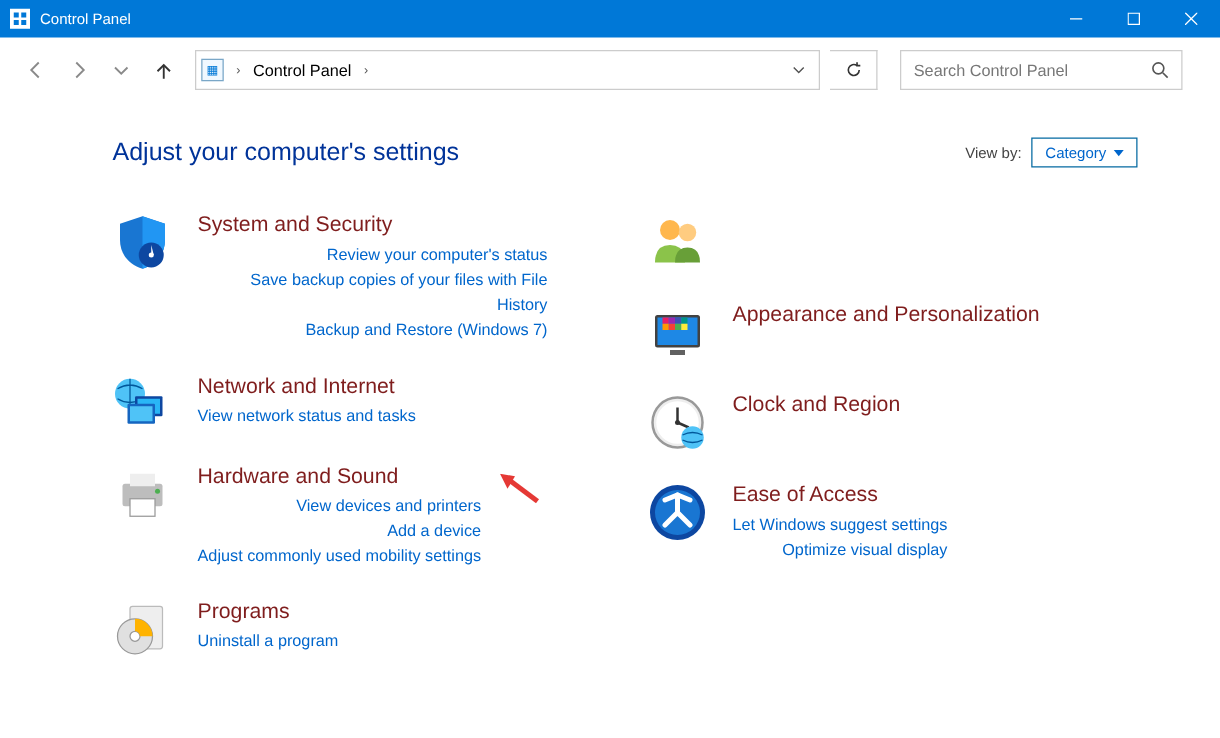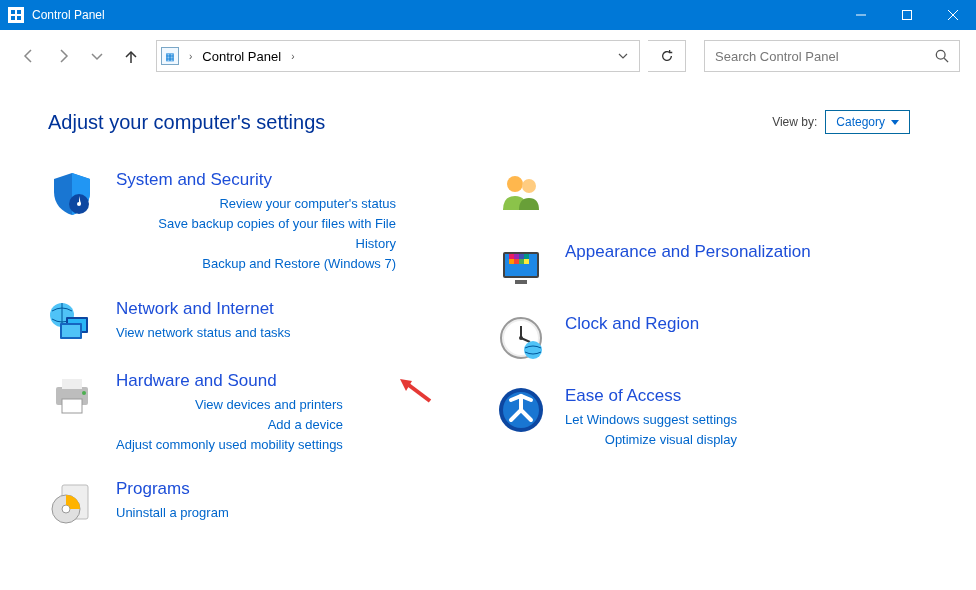--- a/index.html
+++ b/index.html
@@ -21,39 +21,39 @@
   .nav-arrow.up svg { stroke:#333; }
   .breadcrumb-box { flex: 1; height: 32px; border: 1px solid #ccc; display: flex; align-items: center; padding: 0 4px; margin-left:4px; max-width: 500px; }
   .crumb-icon { width:18px; height:18px; background:#f0f8ff; border:1px solid #7aa7c7; margin-right:4px; display:flex; align-items:center; justify-content:center; }
   .crumb-icon::after { content:"▦"; font-size:10px; color:#0078d7; }
   .crumb-sep { font-size:10px; color:#555; padding:0 6px; }
   .crumb-text { font-size:13px; padding:0 4px; }
   .crumb-dd { margin-left:auto; margin-right:6px; display:flex; align-items:center; }
   .crumb-dd svg { width:12px; height:12px; stroke:#555; stroke-width:1.2; fill:none; }
   .refresh-btn { width:38px; height:32px; border:1px solid #ccc; border-left:none; display:flex; align-items:center; justify-content:center; }
   .refresh-btn svg { width:14px; height:14px; stroke:#333; stroke-width:1.5; fill:none; }
-  .search-box { width:256px; height:32px; border:1px solid #ccc; margin-left:10px; display:flex; align-items:center; padding:0 10px; color:#777; }
+  .search-box { width:226px; height:32px; border:1px solid #ccc; margin-left:10px; display:flex; align-items:center; padding:0 10px; color:#777; }
   .search-box .placeholder { flex:1; font-size:13px; }
   .search-box svg { width:14px; height:14px; stroke:#555; stroke-width:1.5; fill:none; }
 
   
-  .content { padding: 28px 60px 0 48px; }
+  .content { padding: 28px 60px 0 90px; }
   .header-row { display:flex; align-items:center; margin-bottom: 36px; }
   .page-title { color:#003399; font-size:20px; font-weight:400; flex:1; }
   .view-by { font-size:12px; color:#444; display:flex; align-items:center; gap:8px; margin-right:6px; }
   .view-ddl { border:1px solid #0369a1; padding:4px 10px; color:#0066cc; display:flex; align-items:center; gap:6px; }
   .view-ddl::after { content:""; border-left:4px solid transparent; border-right:4px solid transparent; border-top:5px solid #0066cc; }
 
   .columns { display:flex; gap:30px; }
   .col { flex:1; }
 
   .category { display:flex; margin-bottom:24px; }
   .cat-icon { width:48px; height:48px; flex-shrink:0; margin-right:20px; display:flex; align-items:center; justify-content:center; }
   .cat-body { }
-  .cat-title { color:#1d4ed8; font-size:17px; margin-bottom:4px; }
+  .cat-title { color:#7f1d1d; font-size:17px; margin-bottom:4px; }
   .cat-link { color:#0066cc; font-size:13px; display:block; line-height:1.55; max-width:280px;text-align:right; }
   .cat-link.inline-icon::before { content:"🛡"; font-size:12px; margin-right:4px; }
 
   
   .red-arrow { position:absolute; left:400px; top:297px; }
   .red-arrow svg { width:32px; height:24px; }
 
   .content-wrap { position:relative; }
 
   

